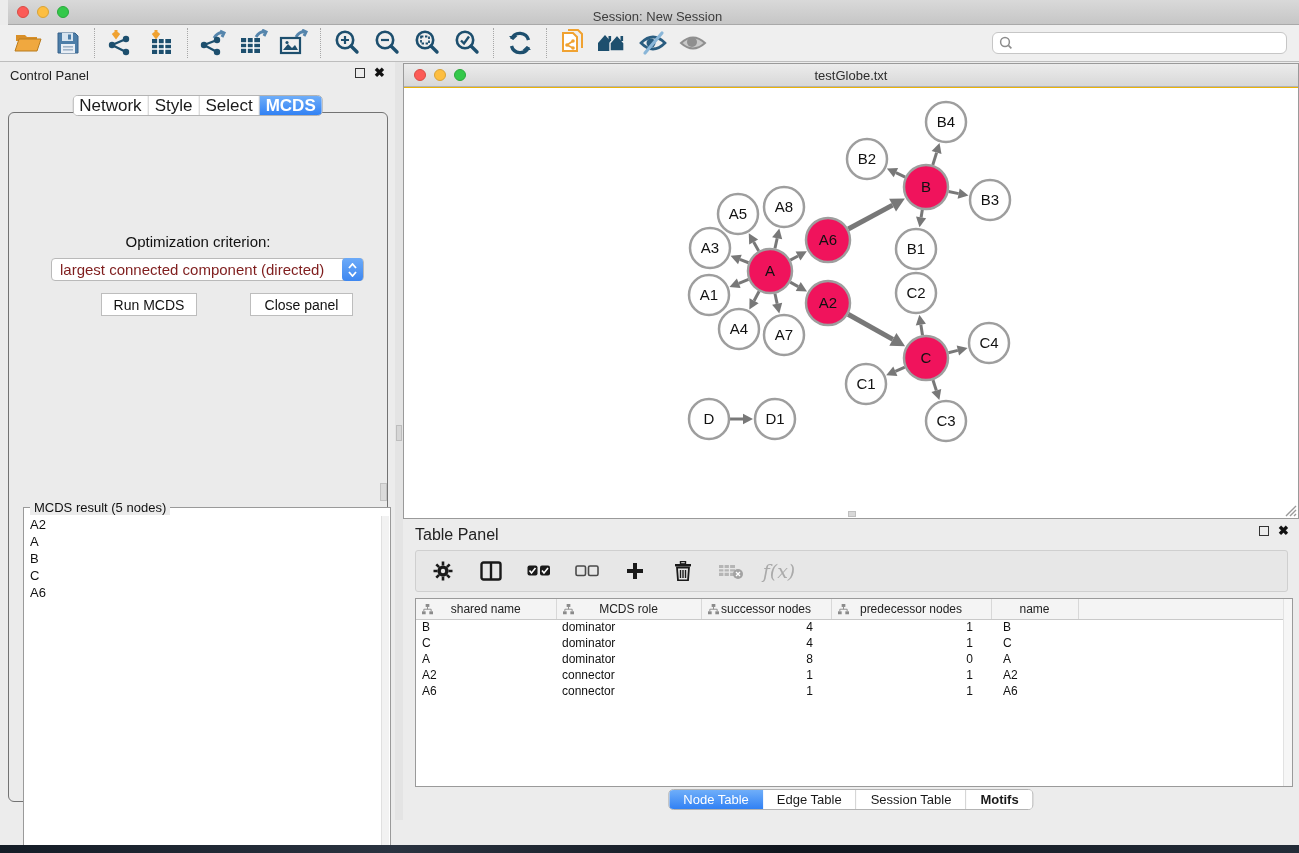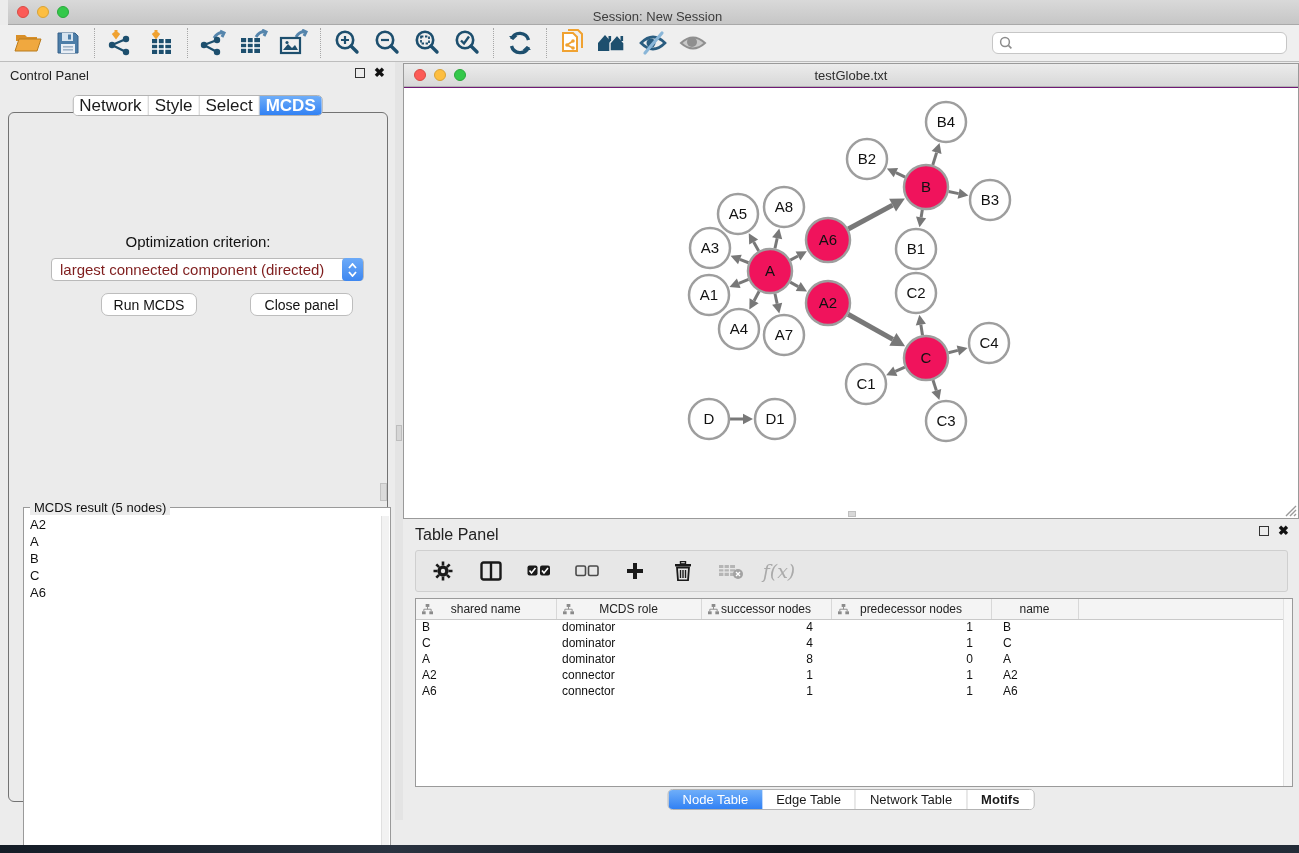--- a/index.html
+++ b/index.html
@@ -45,34 +45,34 @@
   .seg { padding:0 6px; font-size:17px; color:#1a1a1a; display:flex; align-items:center; border-right:1px solid #c4c4c4; background:#fff; }
   .seg:last-child { border-right:none;font-weight:bold; }
   .seg.active { background:linear-gradient(#6faef9,#3181f4); color:#fff; border-right:none; }
   #cp-tabs { position:absolute; left:50%; transform:translateX(-50%); top:33px; z-index:3; }
   #opt-label { position:absolute; left:0; top:120px; width:100%; text-align:center; font-size:15px; color:#111; }
   #criterion { position:absolute; left:42px; top:145px; width:313px; height:23px; background:#fff;
     border:1px solid #b9b9b9; border-radius:4px; font-size:15px; color:#7f1d1d; display:flex; align-items:center; padding-left:8px; }
   #criterion .spin { position:absolute; right:0; top:-1px; width:21px; height:23px; border-radius:4px;
     background:linear-gradient(#6caaf8,#3d87f0); display:flex; flex-direction:column; align-items:center; justify-content:center; color:#fff; }
   #criterion .spin svg { display:block; }
-  .pushbtn { position:absolute; height:23px; background:#fff; border:1px solid #bdbdbd; border-radius:7px;
+  .pushbtn { position:absolute; height:23px; background:#fff; border:1px solid #bdbdbd; border-radius:0;
     font-size:14px; color:#111; display:flex; align-items:center; justify-content:center; }
   #run-btn { left:92px; top:180px; width:96px; }
   #closep-btn { left:202px; top:180px; width:103px;margin-left:39px; }
   #cp-scroll { position:absolute; right:0px; top:370px; width:7px; height:18px; background:#dadada; border:1px solid #c2c2c2; }
   #mcds-field { position:absolute; left:14px; top:394px; width:368px; height:344px; border:1px solid #9a9a9a; background:#fff; }
   #mcds-legend { position:absolute; left:6px; top:-8px; background:#ebebeb; padding:0 4px; font-size:13px; color:#111; }
   #mcds-list { position:absolute; left:2px; top:8px; right:10px; bottom:2px; overflow:hidden; font-size:13px; color:#111; }
   #mcds-list div { padding:1px 4px; line-height:15px; }
   #mcds-sb { position:absolute; right:1px; top:8px; width:8px; bottom:2px; background:#f2f2f2; border-left:1px solid #e0e0e0; }
 
   
   #net-window { position:absolute; left:403px; top:63px; width:896px; height:456px;
-    border:1px solid #9a9a9a; background:#701a75; }
+    border:1px solid #9a9a9a; background:#eab308; }
   #net-titlebar { position:absolute; left:0; top:0; width:100%; height:23px;
     background:linear-gradient(#ececec,#d8d8d8); border-bottom:1px solid #b3b3b3;
     display:flex; align-items:center; justify-content:center; }
   #net-titlebar .lights { top:5px; left:10px; }
   #net-title { font-size:13px; color:#2d2d2d; }
   #net-canvas { position:absolute; left:0; top:24px; width:894px; height:424px; background:#fff; }
   #net-bottom { position:absolute; left:0; bottom:0; width:100%; height:7px; background:#fff; }
   #net-hthumb { position:absolute; left:444px; bottom:1px; width:8px; height:6px; background:#d8d8d8; border:1px solid #c0c0c0; }
   #net-grip { position:absolute; right:1px; bottom:1px; }
 
@@ -580,20 +580,20 @@
               <td class="c4">A6</td>
               <td></td>
             </tr>
           </tbody>
       </table>
       <div id="tp-vsb"></div>
     </div>
     <div id="tp-tabs" class="segctl">
         <span class="seg active">Node Table</span>
         <span class="seg">Edge Table</span>
-        <span class="seg">Network Table</span>
+        <span class="seg">Session Table</span>
         <span class="seg">Motifs</span>
       </div>
   </div>
 
   <div id="desktop-strip"></div>
 
 </div>
 
 </body></html>

